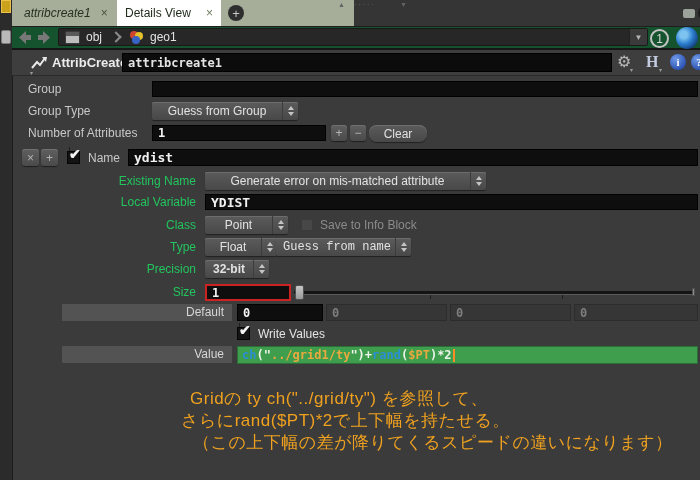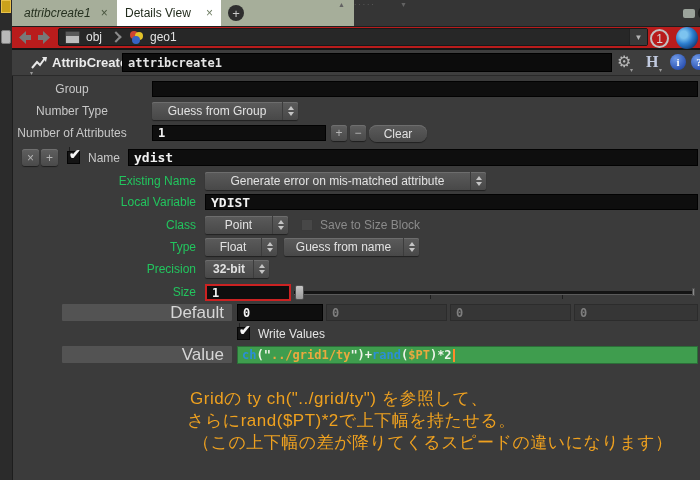--- a/index.html
+++ b/index.html
@@ -16,21 +16,21 @@
   .tab-active .t{font-style:italic;font-size:12px;color:#25301f;}
   .tab-x{font-size:12px;color:#48543e;line-height:1;}
   .tab2{position:absolute;left:105px;top:0;width:104px;height:26px;background:#ffffff;display:flex;align-items:center;justify-content:space-between;padding:0 8px;box-sizing:border-box;}
   .tab2 .t{font-size:12px;color:#222c1d;}
   .tab2 .tab-x{color:#6e7d62;}
   .addtab{position:absolute;left:216px;top:5px;width:16px;height:16px;border-radius:50%;background:#2e2e2e;color:#c9c9c9;display:flex;align-items:center;justify-content:center;font-size:13px;line-height:1;}
   .artifact{position:absolute;top:1px;color:#636363;font-size:7px;line-height:1;}
   .winbtn-sq{position:absolute;left:671px;top:9px;width:12px;height:9px;background:#9ba39b;border-radius:2px;}
   .winbtn-ci{position:absolute;left:686px;top:6px;width:14px;height:14px;border-radius:50%;background:#1e1e1e;color:#cfcfcf;font-size:7px;display:flex;align-items:center;justify-content:center;}
   
-  .navbar{position:absolute;left:12px;top:27px;width:688px;height:23px;background:#b91c1c;border-bottom:2px solid #161616;box-sizing:border-box;}
+  .navbar{position:absolute;left:12px;top:27px;width:688px;height:23px;background:#14532d;border-bottom:2px solid #161616;box-sizing:border-box;}
   .nav-arrow{position:absolute;top:3px;width:16px;height:15px;}
   .pathfield{position:absolute;left:46px;top:1px;width:590px;height:18px;background:#272727;border:1px solid #191919;border-radius:2px;display:flex;align-items:center;box-sizing:border-box;}
   .clapper{width:13px;height:11px;margin-left:6px;border-radius:1px;background:linear-gradient(180deg,#5a5a5a 0 4px,#bdbdbd 4px 100%);border:1px solid #3a3a3a;}
   .crumbtxt{font-size:12px;color:#e2e2e2;margin-left:6px;}
   .chev{width:6px;height:6px;border-top:2px solid #8b8b8b;border-right:2px solid #8b8b8b;transform:rotate(45deg);margin-left:10px;}
   .balls{position:relative;width:14px;height:13px;margin-left:10px;}
   .balls i{position:absolute;width:8px;height:8px;border-radius:50%;}
   .b-r{left:0;top:0;background:#cf4530;}
   .b-y{left:5px;top:1px;background:#e4c32a;}
   .b-b{left:2px;top:5px;background:#3763c6;}
@@ -44,42 +44,42 @@
   .nodename{position:absolute;left:110px;top:3px;width:490px;height:19px;background:#0c0c0c;border:1px solid #000;
             color:#e4e4e4;font:bold 12px "DejaVu Sans Mono",monospace;padding:0 5px;box-sizing:border-box;}
   .hdr-gear{position:absolute;left:605px;top:2px;font-size:16px;color:#b8b8b8;line-height:20px;}
   .mini-caret{position:absolute;font-size:6px;color:#9a9a9a;}
   .hdr-h{position:absolute;left:634px;top:2px;font-family:"Liberation Serif",serif;font-weight:bold;font-size:16px;color:#c2cbe0;line-height:20px;}
   .bluecirc{position:absolute;top:4px;width:16px;height:16px;border-radius:50%;
             background:radial-gradient(circle at 35% 30%,#6f9ae8,#2a50b0 75%);color:#fff;
             font-family:"Liberation Serif",serif;font-weight:bold;font-size:11px;display:flex;align-items:center;justify-content:center;}
   
   .row{position:absolute;left:0;width:700px;}
-  .lblA{position:absolute;left:7px;width:130px;text-align:center;font-size:12px;color:#c8c8c8;}
+  .lblA{position:absolute;left:28px;width:130px;text-align:left;font-size:12px;color:#c8c8c8;}
   .lblB{position:absolute;left:20px;width:176px;text-align:right;font-size:12px;color:#22c55e;}
   .field{position:absolute;background:#0e0e0e;border:1px solid #020202;color:#f2f2f2;
          font:bold 12px "DejaVu Sans Mono",monospace;padding:0 5px;box-sizing:border-box;display:flex;align-items:center;}
   .dd{position:absolute;height:18px;border-radius:2px;display:flex;align-items:stretch;
       background:linear-gradient(#5b5b5b,#484848);box-shadow:inset 0 1px 0 #6d6d6d,0 1px 1px rgba(0,0,0,.45);}
   .ddtxt{flex:1;padding:0 7px;font-size:12px;color:#e2e2e2;line-height:18px;white-space:nowrap;overflow:hidden;text-align:center;}
   .spin{width:15px;border-left:1px solid #3c3c3c;display:flex;flex-direction:column;align-items:center;justify-content:center;gap:2px;}
   .spin::before{content:"";border-left:3px solid transparent;border-right:3px solid transparent;border-bottom:4px solid #c4c4c4;}
   .spin::after{content:"";border-left:3px solid transparent;border-right:3px solid transparent;border-top:4px solid #c4c4c4;}
   .sqbtn{position:absolute;width:16px;height:16px;border-radius:3px;background:linear-gradient(#5f5f5f,#4a4a4a);
          box-shadow:inset 0 1px 0 #6f6f6f,0 1px 1px rgba(0,0,0,.5);color:#b4b4b4;
          display:flex;align-items:center;justify-content:center;font-size:12px;line-height:1;}
   .clearbtn{position:absolute;height:17px;border-radius:8px;background:linear-gradient(#5b5b5b,#484848);
             box-shadow:inset 0 1px 0 #6d6d6d,0 1px 1px rgba(0,0,0,.45);color:#e0e0e0;font-size:12px;
             display:flex;align-items:center;justify-content:center;}
   .cb{position:absolute;width:13px;height:13px;background:#141414;border:1px solid #050505;box-sizing:border-box;}
   .cb .tick{position:absolute;left:1px;top:-5px;color:#f5f5f5;font-size:14px;font-weight:bold;line-height:1;}
   .cb-dis{position:absolute;width:12px;height:12px;background:#474747;border:1px solid #3a3a3a;box-sizing:border-box;}
   .dimtxt{position:absolute;font-size:12px;color:#8b8b8b;}
   .labelbar{position:absolute;left:62px;width:170px;height:17px;background:#535353;border-radius:1px;
-            font-size:17px;color:#d6d6d6;text-align:right;padding-right:8px;box-sizing:border-box;line-height:17px;}
+            font-size:12px;color:#d6d6d6;text-align:right;padding-right:8px;box-sizing:border-box;line-height:17px;}
   .dimfield{position:absolute;background:#363636;border:1px solid #2c2c2c;color:#7e7e7e;
             font:bold 12px "DejaVu Sans Mono",monospace;padding:0 5px;box-sizing:border-box;display:flex;align-items:center;}
   .track{position:absolute;height:3px;background:#141414;border-bottom:1px solid #5a5a5a;}
   .tick{position:absolute;width:1px;height:4px;background:#1e1e1e;}
   .handle{position:absolute;width:9px;height:15px;background:linear-gradient(#c6c6c6,#9a9a9a);border:1px solid #4f4f4f;border-radius:2px;box-sizing:border-box;}
   .endcap{position:absolute;width:3px;height:8px;background:#8a8a8a;border:1px solid #4f4f4f;box-sizing:border-box;}
   .sizefield{border:2px solid #cc2222;background:#0e0e0e;}
   .expr{position:absolute;height:18px;background:#3f9d4e;box-shadow:inset 0 0 0 1px #2c6e38;
         display:flex;align-items:center;padding:0 5px;box-sizing:border-box;
         font:bold 12px "DejaVu Sans Mono",monospace;white-space:pre;}
@@ -154,21 +154,21 @@
     <span class="bluecirc" style="left:658px;">i</span>
     <span class="bluecirc" style="left:679px;">?</span>
   </div>
 
   <div class="row" style="top:81px;height:17px;">
     <span class="lblA" style="line-height:17px;">Group</span>
     <div class="field" style="left:152px;top:0;width:546px;height:16px;"></div>
   </div>
 
   <div class="row" style="top:102px;height:18px;">
-    <span class="lblA" style="line-height:18px;">Number Type</span>
+    <span class="lblA" style="line-height:18px;">Group Type</span>
     <div class="dd" style="left:152px;width:146px;">
       <span class="ddtxt">Guess from Group</span>
       <span class="spin"></span>
     </div>
   </div>
 
   <div class="row" style="top:125px;height:17px;">
     <span class="lblA" style="line-height:17px;">Number of Attributes</span>
     <div class="field" style="left:152px;top:0;width:174px;height:16px;">1</div>
     <div class="sqbtn" style="left:331px;top:0;">+</div>
@@ -199,30 +199,30 @@
     <div class="field" style="left:205px;top:0;width:493px;height:16px;font-size:13px;">YDIST</div>
   </div>
 
   <div class="row" style="top:216px;height:18px;">
     <span class="lblB" style="line-height:18px;">Class</span>
     <div class="dd" style="left:205px;width:83px;">
       <span class="ddtxt">Point</span>
       <span class="spin"></span>
     </div>
     <div class="cb-dis" style="left:301px;top:3px;"></div>
-    <span class="dimtxt" style="left:320px;line-height:18px;">Save to Size Block</span>
+    <span class="dimtxt" style="left:320px;line-height:18px;">Save to Info Block</span>
   </div>
 
   <div class="row" style="top:238px;height:18px;">
     <span class="lblB" style="line-height:18px;">Type</span>
     <div class="dd" style="left:205px;width:72px;">
       <span class="ddtxt">Float</span>
       <span class="spin"></span>
     </div>
-    <div class="dd" style="left:284px;width:135px;">
+    <div class="dd" style="left:276px;width:135px;font-family:Liberation Mono, monospace;">
       <span class="ddtxt">Guess from name</span>
       <span class="spin"></span>
     </div>
   </div>
 
   <div class="row" style="top:260px;height:18px;">
     <span class="lblB" style="line-height:18px;">Precision</span>
     <div class="dd" style="left:205px;width:64px;">
       <span class="ddtxt" style="padding:0 6px;font-weight:bold;">32-bit</span>
       <span class="spin"></span>
@@ -268,16 +268,16 @@
       <span class="e-pl">+</span>
       <span class="e-fn">rand</span>
       <span class="e-pl">(</span>
       <span class="e-str">$PT</span>
       <span class="e-pl">)*2</span>
       <span class="cursor"></span>
     </div>
   </div>
 
   <div class="note" style="left:190px;top:387px;">Gridの ty ch("../grid/ty") を参照して、</div>
-  <div class="note" style="left:187px;top:409px;text-align:center;">さらにrand($PT)*2で上下幅を持たせる。</div>
+  <div class="note" style="left:181px;top:409px;text-align:center;">さらにrand($PT)*2で上下幅を持たせる。</div>
   <div class="note" style="left:193px;top:431px;">（この上下幅の差が降りてくるスピードの違いになります）</div>
 
 </div>
 
 </body></html>

